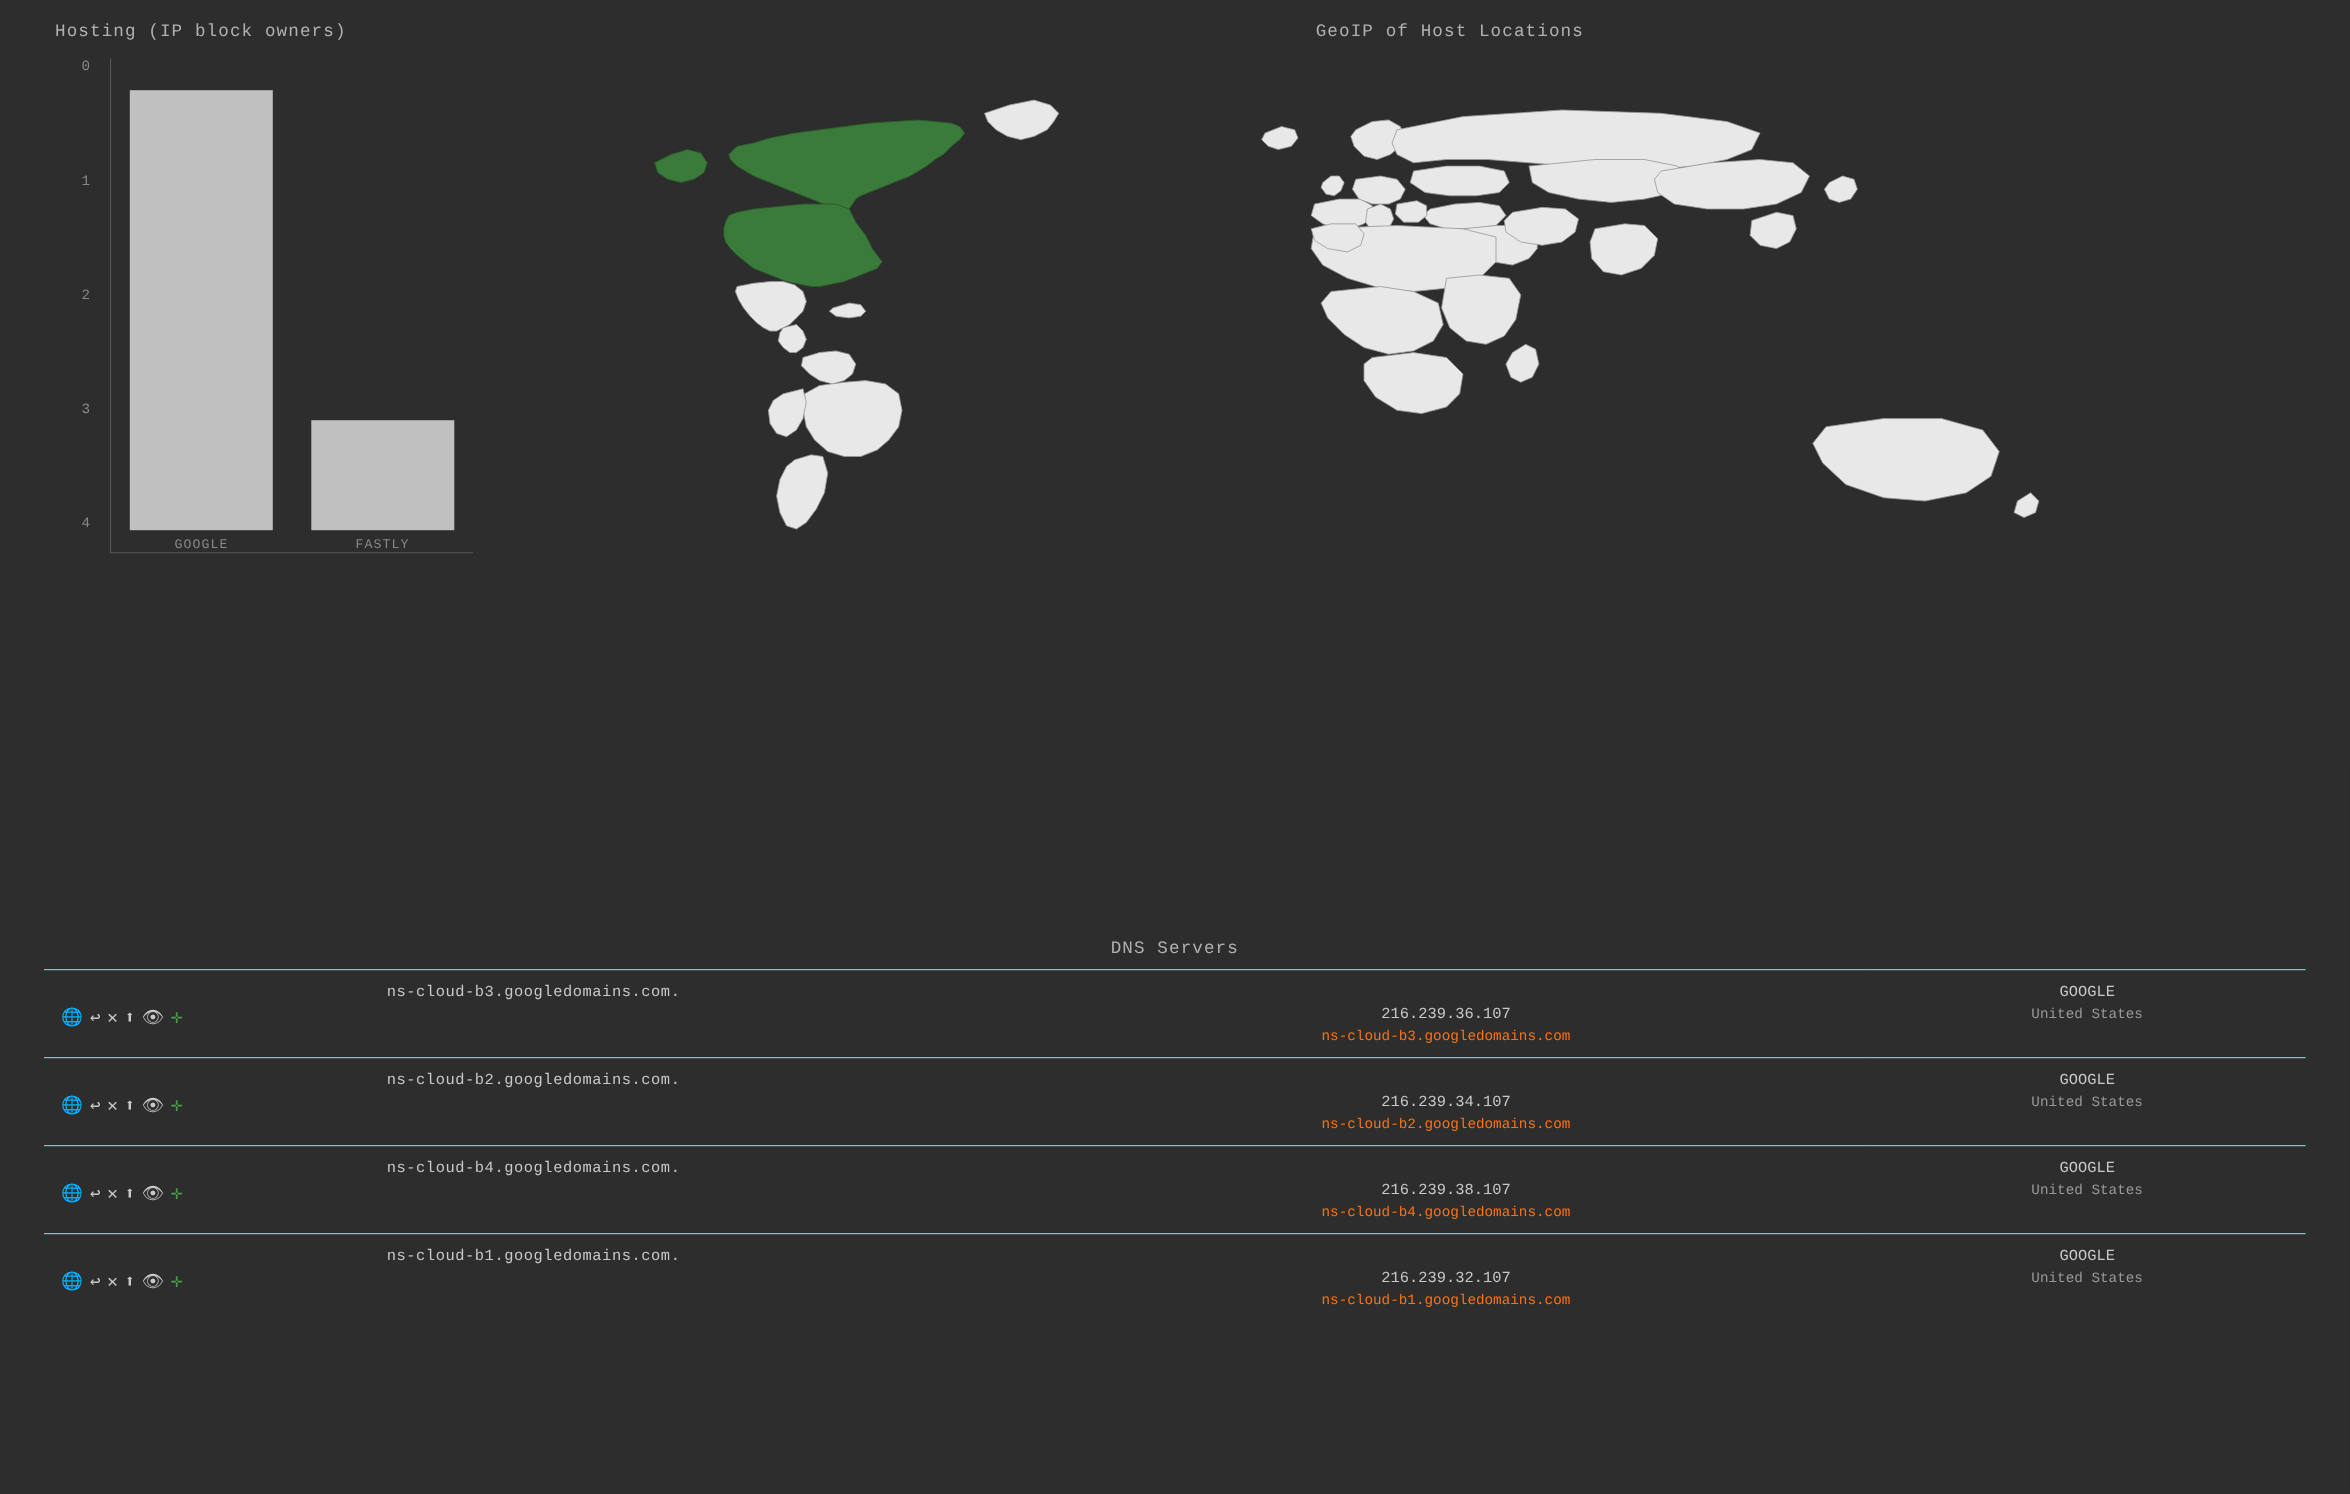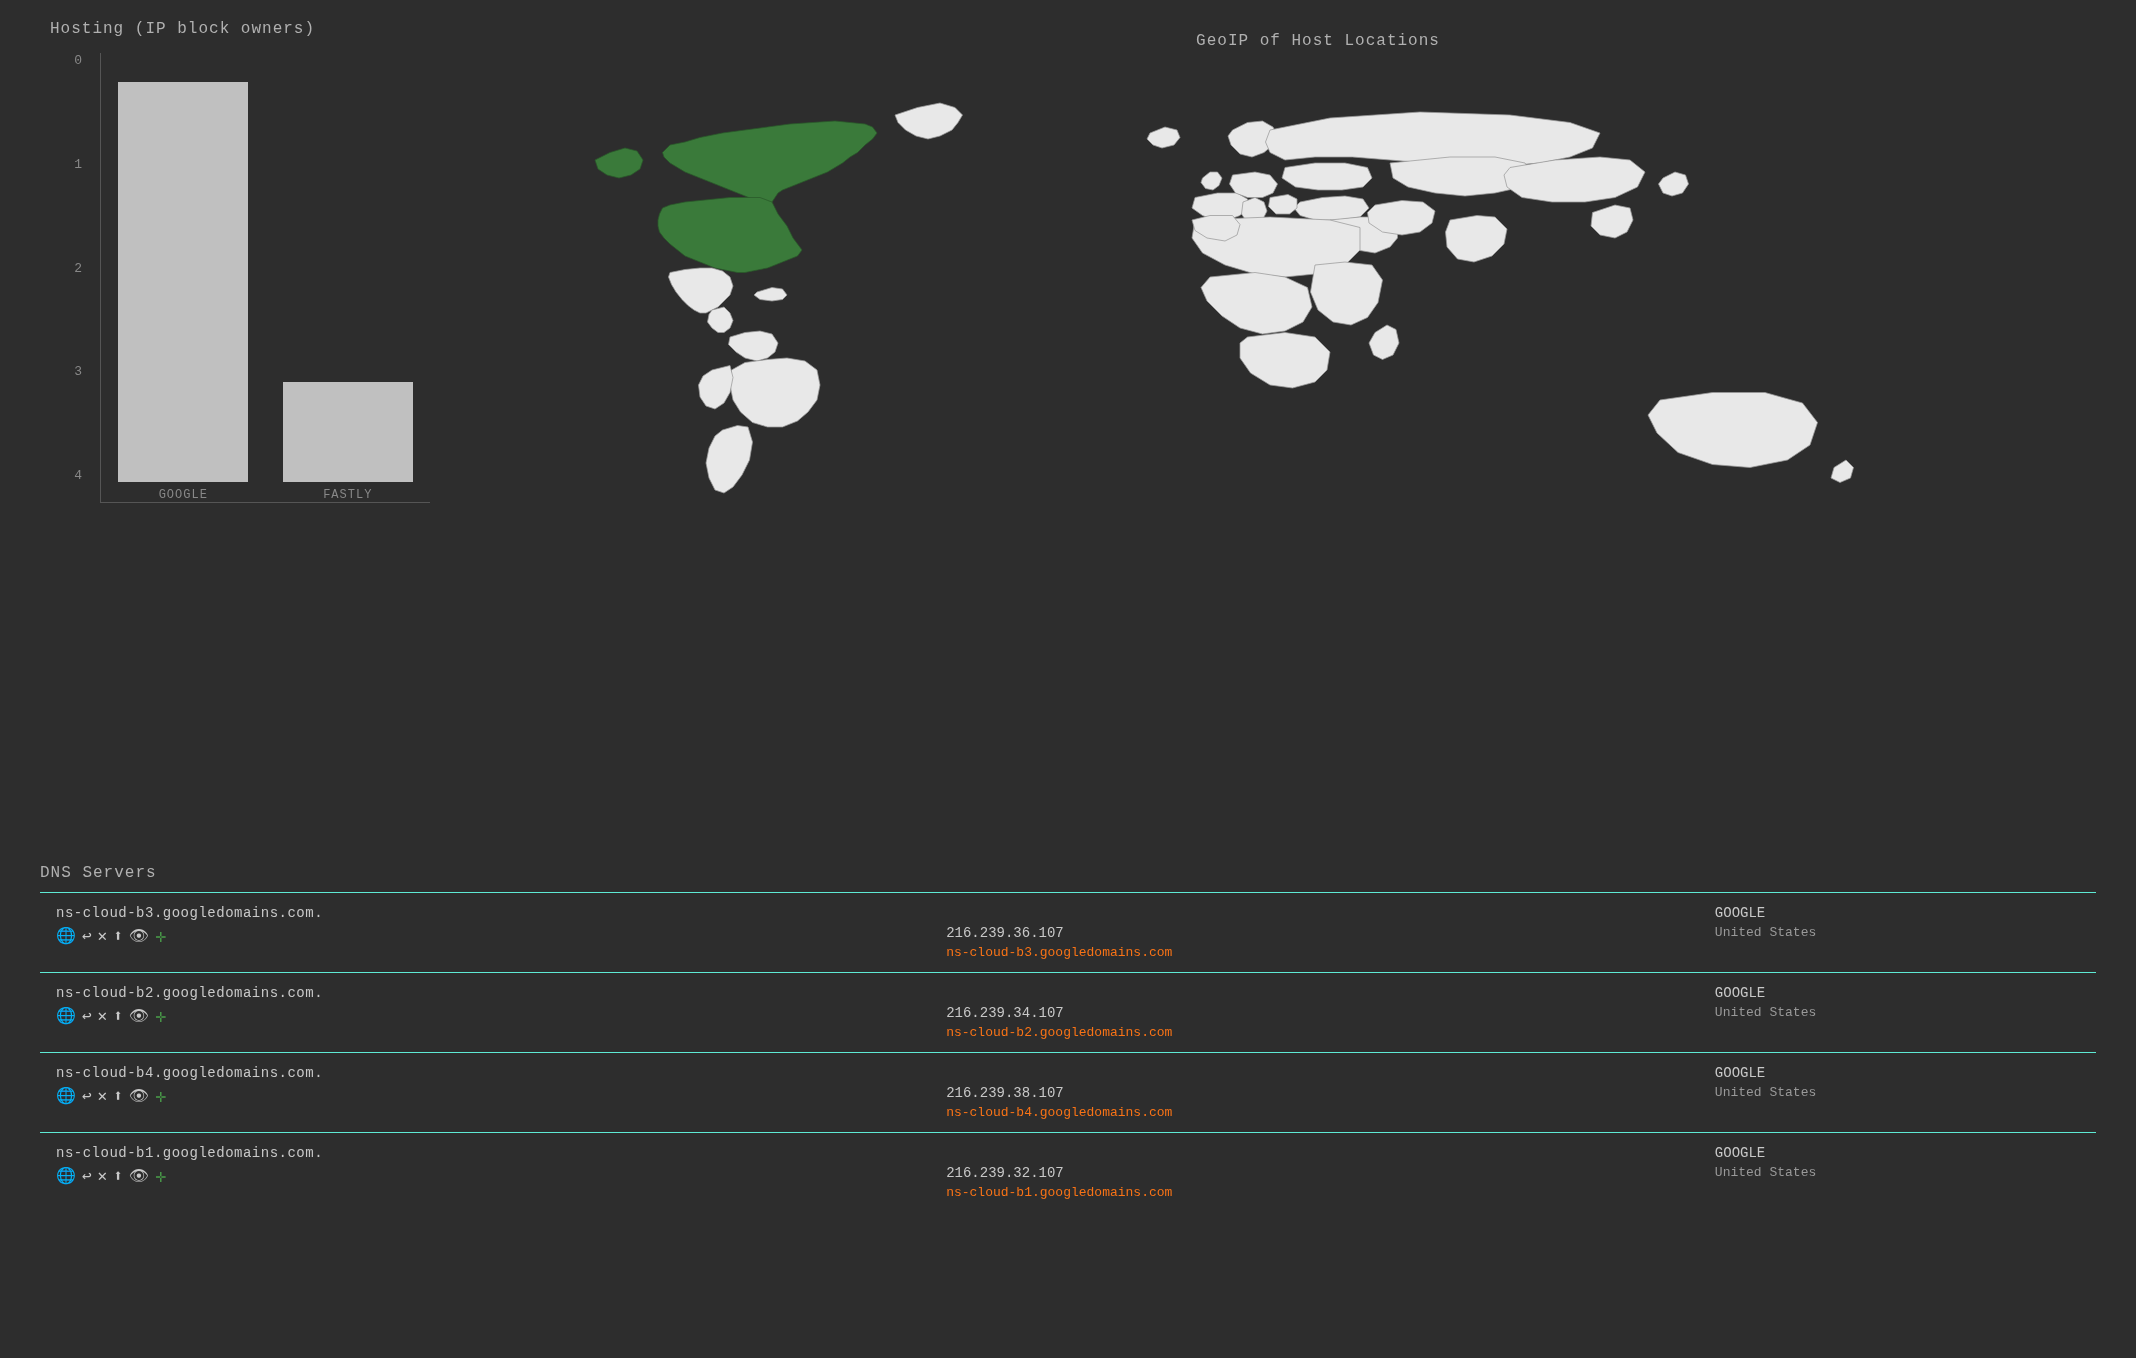--- a/index.html
+++ b/index.html
@@ -88,29 +88,29 @@
     .map-section {
       flex: 1;
       padding: 10px 20px;
     }
     .map-title {
       font-size: 16px;
       color: #b0b0b0;
       margin-bottom: 20px;
       letter-spacing: 1px;
       text-align: center;
-      margin-top: 12px;
     }
     .world-map-container {
       width: 100%;
       max-width: 1500px;
     }
     .dns-section {
       width: 100%;
       padding: 10px 10px;
+      text-align: center;
     }
     .dns-title {
       font-size: 16px;
       color: #b0b0b0;
       letter-spacing: 1px;
       margin-bottom: 10px;
     }
     .dns-table {
       width: 100%;
       border-collapse: collapse;

